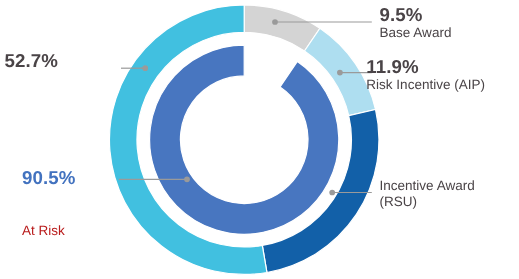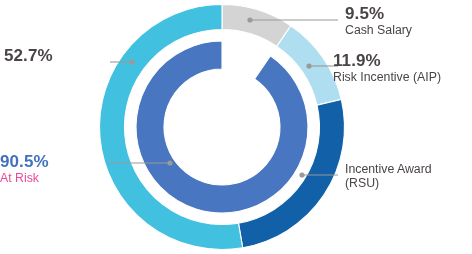--- a/index.html
+++ b/index.html
@@ -28,28 +28,28 @@
     color:#4a4447;
     line-height:1.17;
     white-space:nowrap;
   }
   .cap.two-line{white-space:normal;}
   .right{text-align:left;}
   .left{text-align:left;}
 
   
   .blue .pct{color:#4272bf;}
-  .blue .cap{color:#ec4899;}
+  .blue .cap{color:#b91c1c;margin-top:32px;}
 
   
   #lbl-base     {left:345px;top:4px;}
   #lbl-aip      {left:333px;top:51px;}
   #lbl-rsu      {left:345px;top:162px;}
   #lbl-rpsu     {left:4px;top:46px;width:132px;}
-  #lbl-atrisk   {left:0;top:152px;width:124px;}
+  #lbl-atrisk   {left:20px;top:152px;width:124px;}
 </style>
 </head>
 <body>
 
 <div id="chart-root">
 
   <svg class="donut" viewBox="0 0 472 254">
 
     <path d="M 222 4.5 A 122.5 122.5 0 0 1 290.855213786886 25.682629651366184 L 276.80312934058276 46.359644008230234 A 97.5 97.5 0 0 0 222 29.5 Z" fill="#d4d4d4" stroke="#ffffff" stroke-width="1.1"></path>
       <path d="M 290.855213786886 25.682629651366184 A 122.5 122.5 0 0 1 341.3795419163557 99.52683178370083 L 317.0163700966913 105.13360080743534 A 97.5 97.5 0 0 0 276.80312934058276 46.359644008230234 Z" fill="#aedef0" stroke="#ffffff" stroke-width="1.1"></path>
@@ -78,21 +78,21 @@
     </g>
 
     <g>
       <line x1="170" y1="163" x2="108" y2="163" stroke="#9a9a9a" stroke-width="1.1"></line>
       <circle cx="170" cy="163" r="2.6" fill="#9a9a9a"></circle>
     </g>
   </svg>
 
   <div class="label-block right" id="lbl-base">
     <div class="pct">9.5%</div>
-    <div class="cap">Cash Salary</div>
+    <div class="cap">Base Award</div>
   </div>
 
   <div class="label-block right" id="lbl-aip">
     <div class="pct">11.9%</div>
     <div class="cap">Risk Incentive (AIP)</div>
   </div>
 
   <div class="label-block right" id="lbl-rsu">
     <div class="cap two-line" style="width:96px">Incentive Award (RSU)</div>
   </div>

